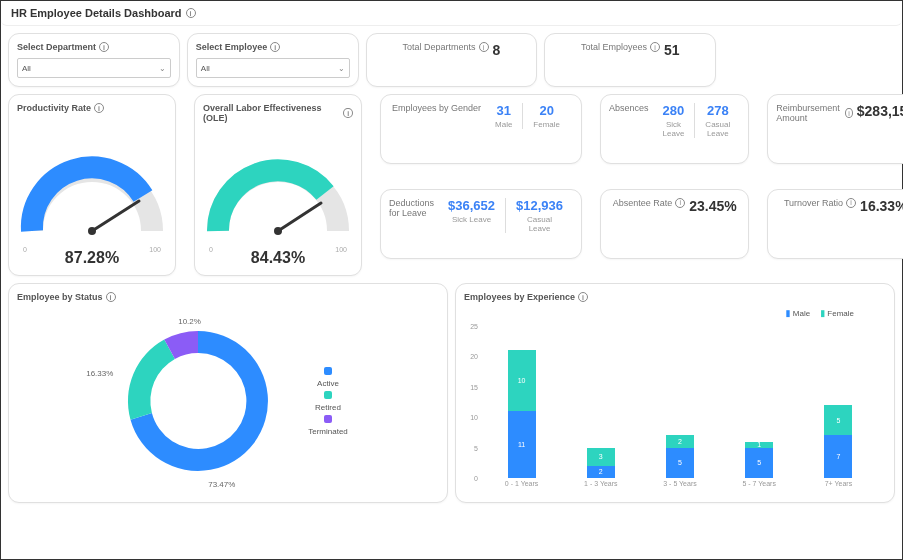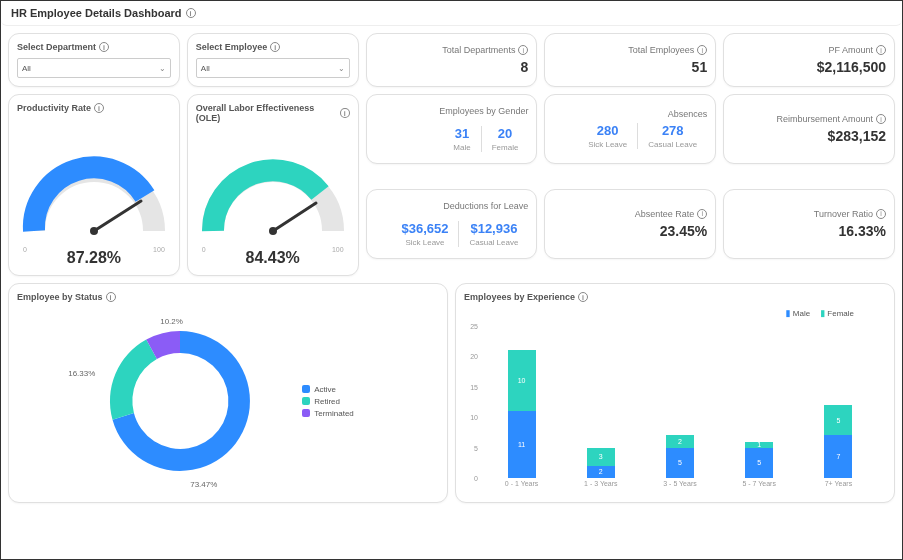--- a/index.html
+++ b/index.html
@@ -5,40 +5,40 @@
   * { box-sizing: border-box; margin: 0; padding: 0; }
   body { font-family: -apple-system, BlinkMacSystemFont, 'Segoe UI', Arial, sans-serif; background: #f5f5f5; width: 903px; height: 560px; overflow: hidden; }
   .frame { border: 1px solid #333; background: #fff; width: 903px; height: 560px; display: flex; flex-direction: column; }
   .header { padding: 6px 10px; font-size: 11px; font-weight: 600; color: #333; display: flex; align-items: center; gap: 4px; border-bottom: 1px solid #eee; border-radius: 6px; }
   .info-icon { width: 10px; height: 10px; border: 1px solid #888; border-radius: 50%; display: inline-flex; align-items: center; justify-content: center; font-size: 7px; color: #888; }
   .grid { display: grid; grid-template-columns: repeat(5, 1fr); gap: 7px; padding: 7px; flex: 0 0 auto; }
   .card { background: #fff; border: 1px solid #e0e0e0; box-shadow: 0 1px 2px rgba(0,0,0,0.04); border-radius: 11px; padding: 8px; display: flex; flex-direction: column; }
   .card-title { font-size: 9px; color: #555; font-weight: 600; display: flex; align-items: center; gap: 3px; margin-bottom: 6px; }
   .card-label { font-size: 9px; color: #777; display: flex; align-items: center; justify-content: center; gap: 3px; }
   .card-value { font-size: 14px; font-weight: 600; color: #333; text-align: center; }
-  .metric { display: flex; flex-direction: column; align-items: flex-end; justify-content: center; flex: 1; gap: 4px; }
+  .metric { display: flex; flex-direction: row; align-items: flex-start; justify-content: center; flex: 1; gap: 4px; }
   .select { width: 100%; height: 20px; border: 1px solid #ccc; border-radius: 2px; font-size: 8px; color: #555; padding: 0 4px; display: flex; align-items: center; justify-content: space-between; background: #fff; }
   .chevron { font-size: 8px; color: #888; }
   .split { display: flex; justify-content: center; gap: 0; }
   .split-col { padding: 0 10px; text-align: center; }
   .split-col:first-child { border-right: 1px solid #ddd; }
   .split-val { font-size: 13px; font-weight: 600; color: #3b82f6; }
   .split-lab { font-size: 8px; color: #999; margin-top: 2px; }
-  .row2 { display: grid; grid-template-columns: 1fr 1fr 1fr 1fr 1fr; gap: 7px; padding: 0 7px; }
+  .row2 { display: grid; grid-template-columns: 1fr 1fr 1fr 1fr 1fr; gap: 18px; padding: 0 7px; }
   .gauge-card { height: 182px; }
   .gauge-wrap { flex: 1; display: flex; flex-direction: column; align-items: center; justify-content: flex-end; }
   .gauge-val { font-size: 16px; font-weight: 600; color: #333; margin-top: -4px; }
   .gauge-scale { width: 100%; display: flex; justify-content: space-between; font-size: 7px; color: #aaa; padding: 0 6px; }
   .row3col { display: grid; grid-template-rows: 1fr 1fr; gap: 7px; }
   .mini { height: 70px; }
   .bottom { display: grid; grid-template-columns: 1fr 1fr; gap: 7px; padding: 7px; }
   .donut-card, .bar-card { height: 220px; }
   .donut-wrap { display: flex; align-items: center; justify-content: center; flex: 1; position: relative; gap: 20px; }
   .legend { font-size: 8px; }
-  .legend-item { display: flex; align-items: center; gap: 4px; margin: 3px 12px; color: #555; }
+  .legend-item { display: flex; align-items: center; gap: 4px; margin: 3px 0; color: #555; flex-direction: column; }
   .legend-dot { width: 8px; height: 8px; border-radius: 2px; }
   .bar-wrap { flex: 1; position: relative; padding: 4px 8px 4px 18px; }
   .bar-legend { position: absolute; top: 0; right: 32px; font-size: 8px; color: #555; display: flex; gap: 10px; align-items: flex-end; }
   .bar-area { position: absolute; left: 18px; right: 8px; top: 18px; bottom: 16px; }
   .y-axis { position: absolute; left: 0; top: 18px; bottom: 16px; width: 16px; }
   .y-tick { position: absolute; right: 2px; font-size: 7px; color: #999; transform: translateY(50%); }
   .x-axis { position: absolute; left: 18px; right: 8px; bottom: 0; height: 14px; display: flex; }
   .x-tick { flex: 1; text-align: center; font-size: 7px; color: #999; }
   .bar-col { position: absolute; bottom: 0; width: 28px; }
   .bar-seg { position: absolute; width: 100%; font-size: 7px; color: #fff; text-align: center; display: flex; align-items: center; justify-content: center; }
@@ -81,27 +81,20 @@
         </div>
     <div class="card-value">8</div>
   </div>
   <div class="card metric">
     <div class="card-label">
           <span>Total Employees</span>
           <span class="info-icon">i</span>
         </div>
     <div class="card-value">51</div>
   </div>
-  <div class="card metric">
-    <div class="card-label">
-          <span>PF Amount</span>
-          <span class="info-icon">i</span>
-        </div>
-    <div class="card-value">$2,116,500</div>
-  </div>
 </div>
 
 <div class="row2">
   <div class="card gauge-card">
     <div class="card-title">
           <span>Productivity Rate</span>
           <span class="info-icon">i</span>
         </div>
     <div class="gauge-wrap">
       <svg width="150" height="95" viewBox="0 0 150 95">

